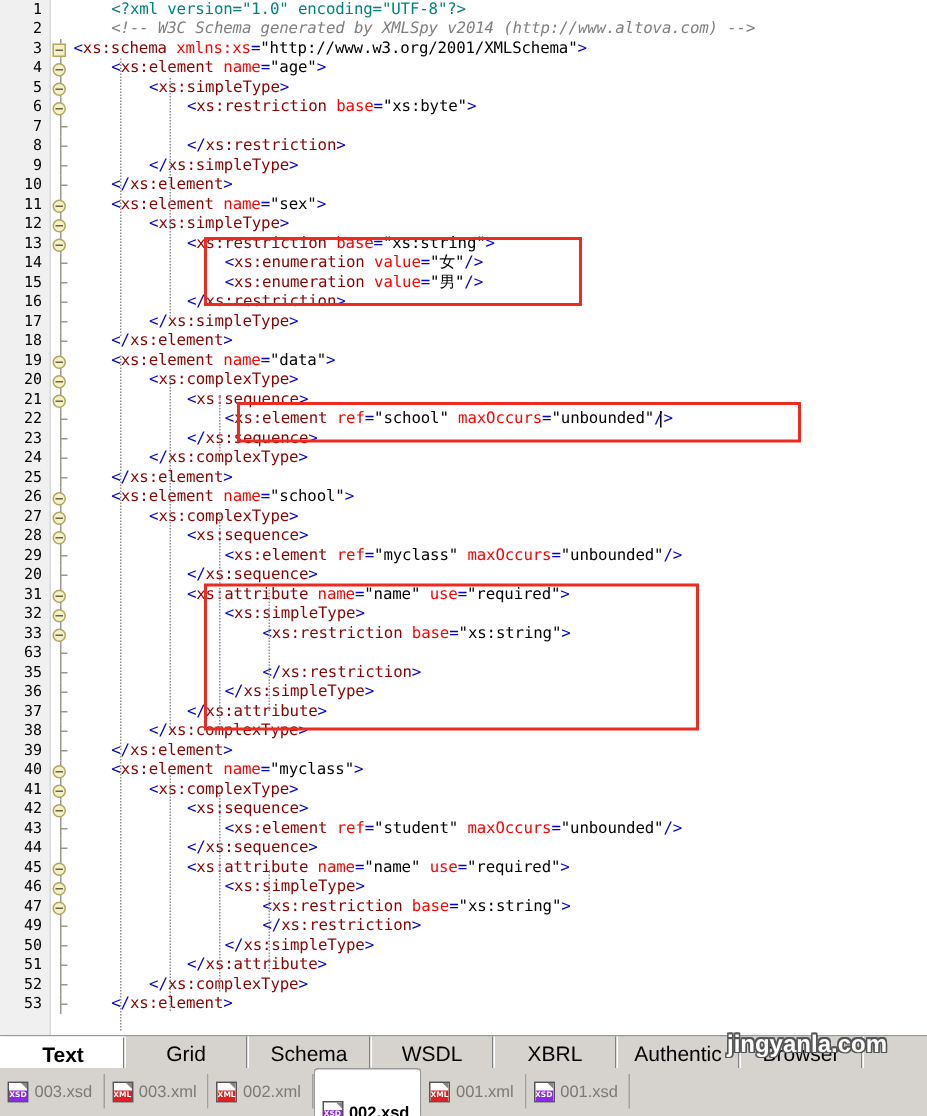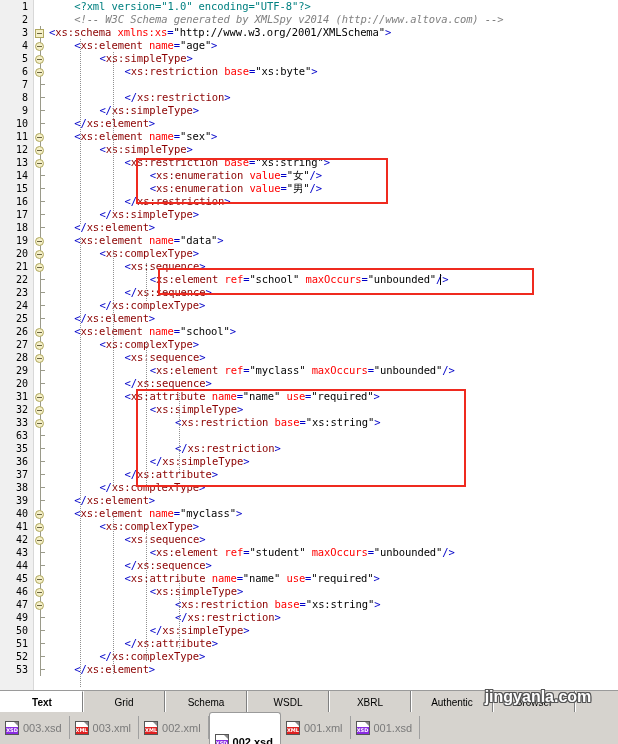--- a/index.html
+++ b/index.html
@@ -153,21 +153,21 @@
     border-top: 1px solid #9a9a9a;
     display: flex;
     align-items: stretch;
   }
   .vtab {
     min-width: 60px;
     padding: 0 10px;
     display: flex;
     align-items: center;
     justify-content: center;
-    font-size: 10px;
+    font-size: 14px;
     color: #000;
     background: #d6d3ce;
     border-right: 1px solid #808080;
     border-left: 1px solid #ffffff;
     cursor: default;
   }
   .vtab.active {
     background: #ffffff;
     font-weight: bold;
     border-left: 2px solid #ffffff;

